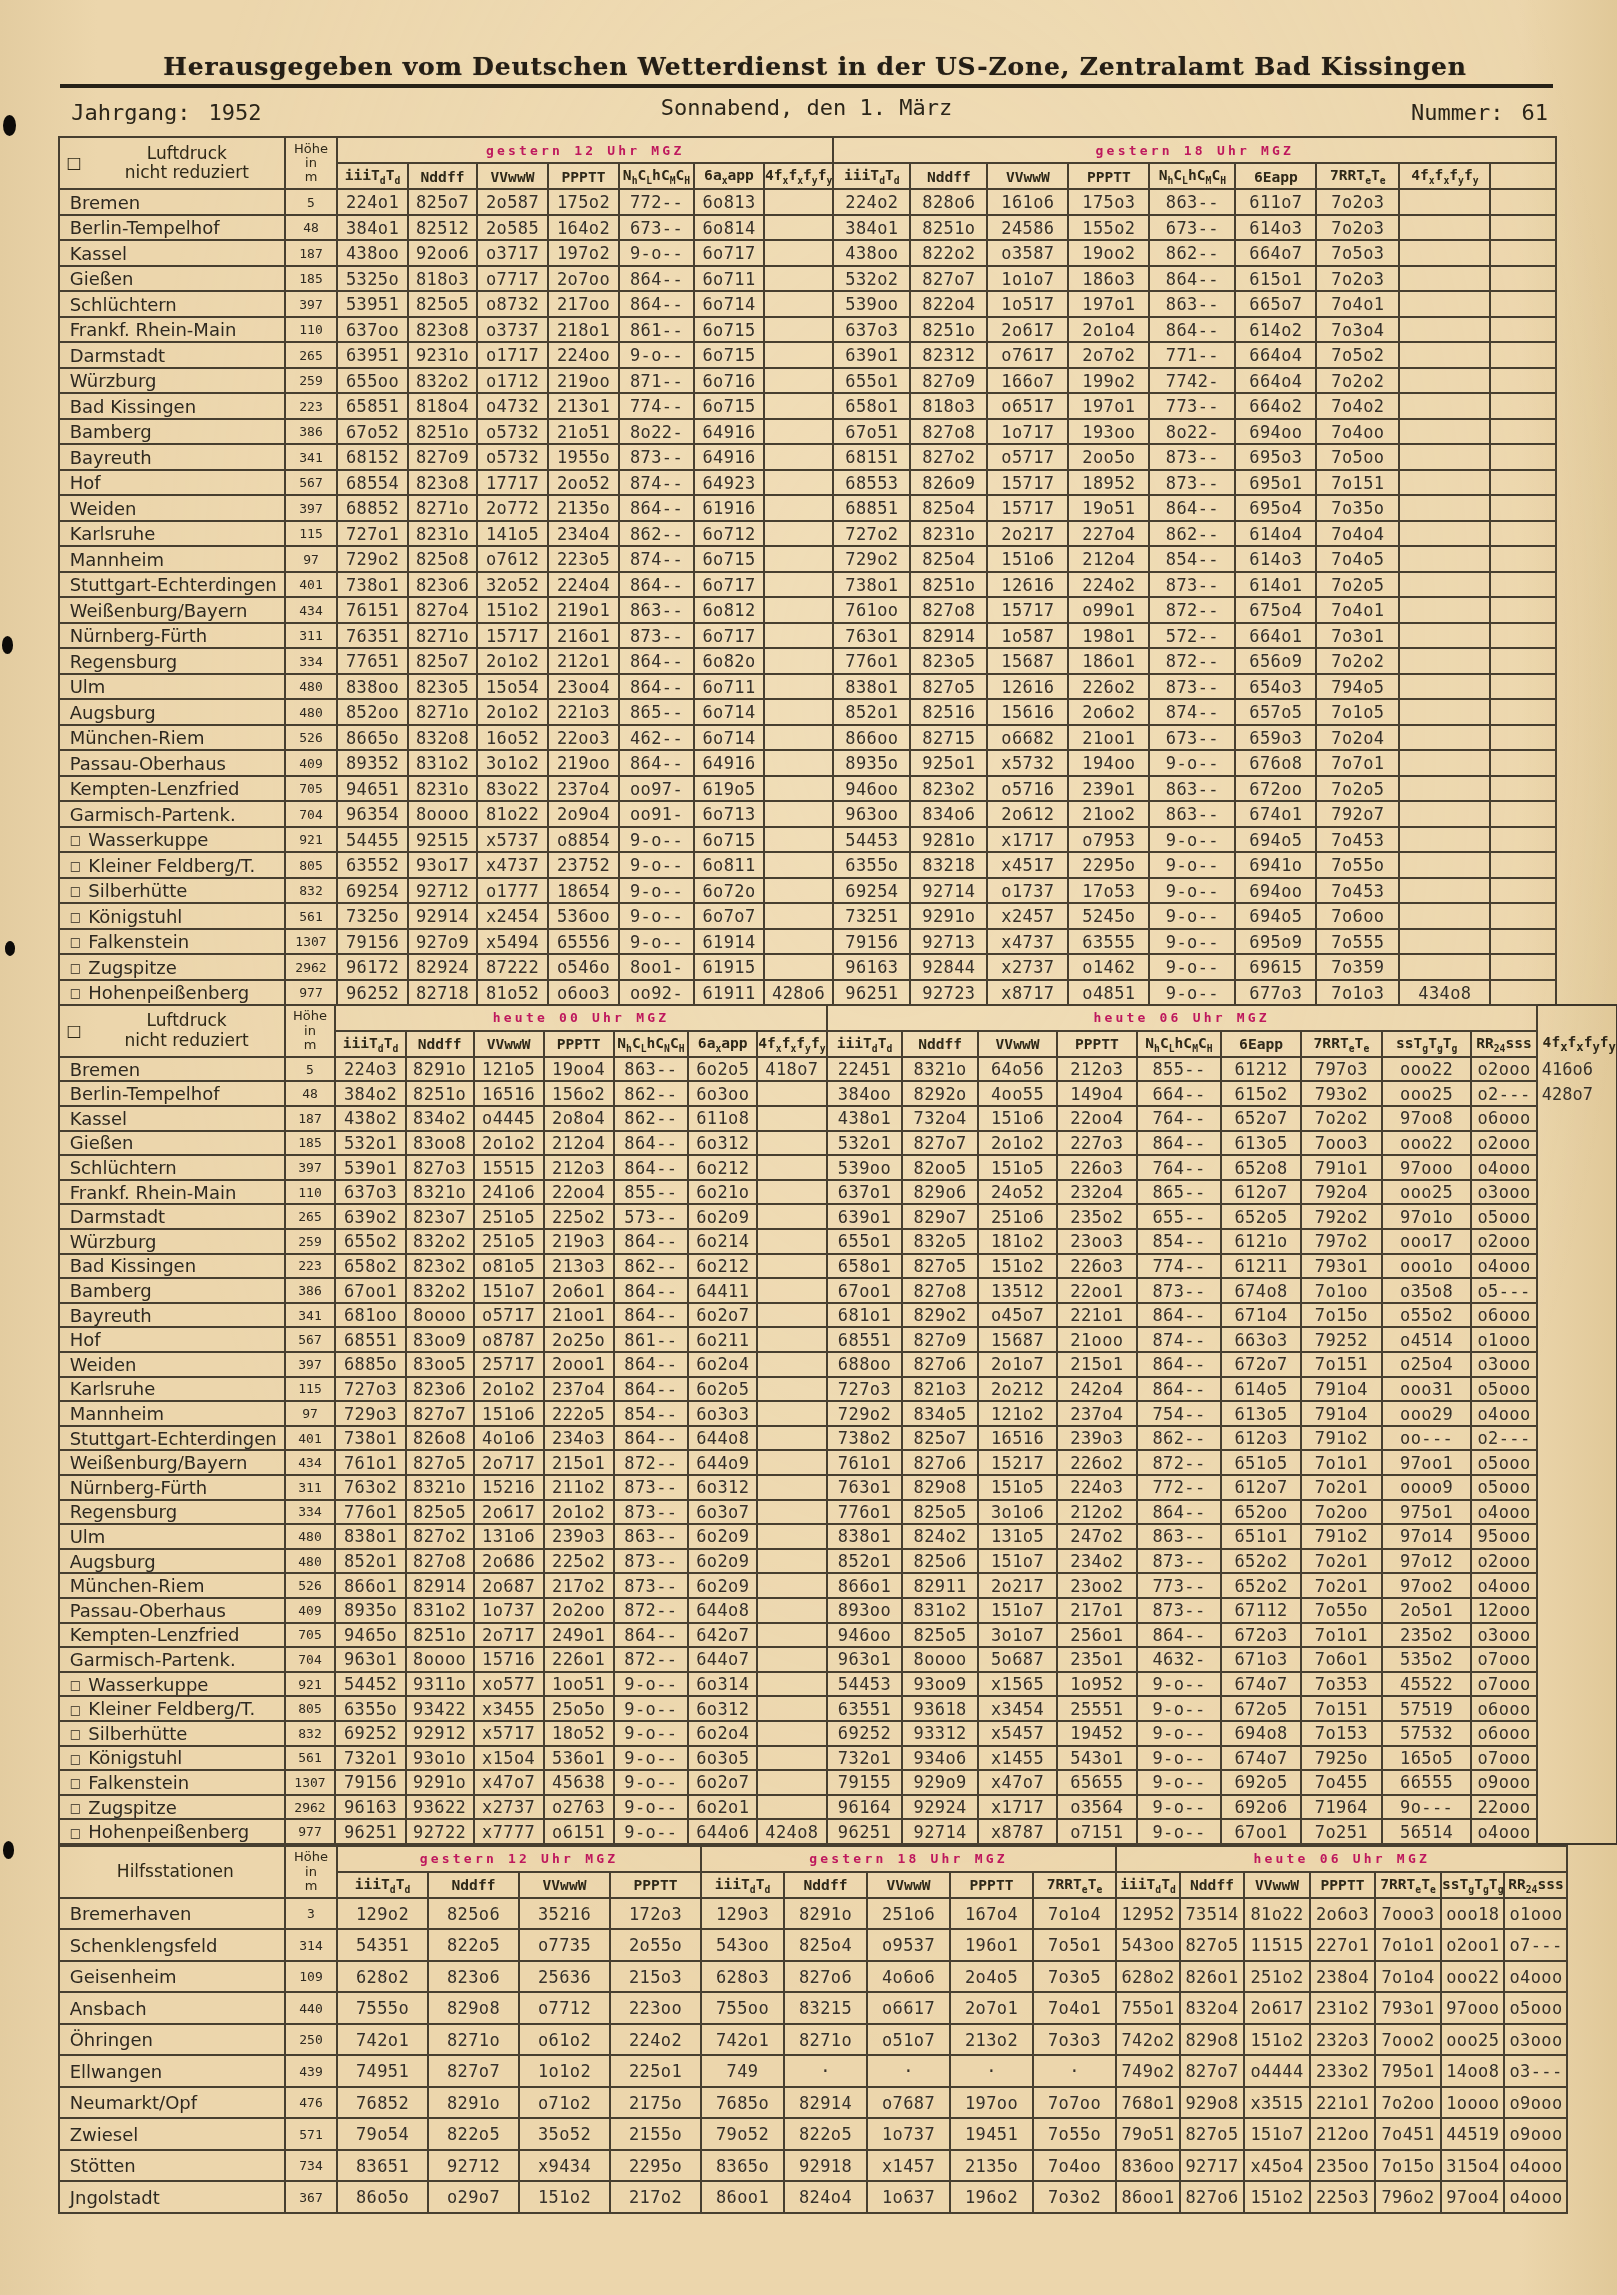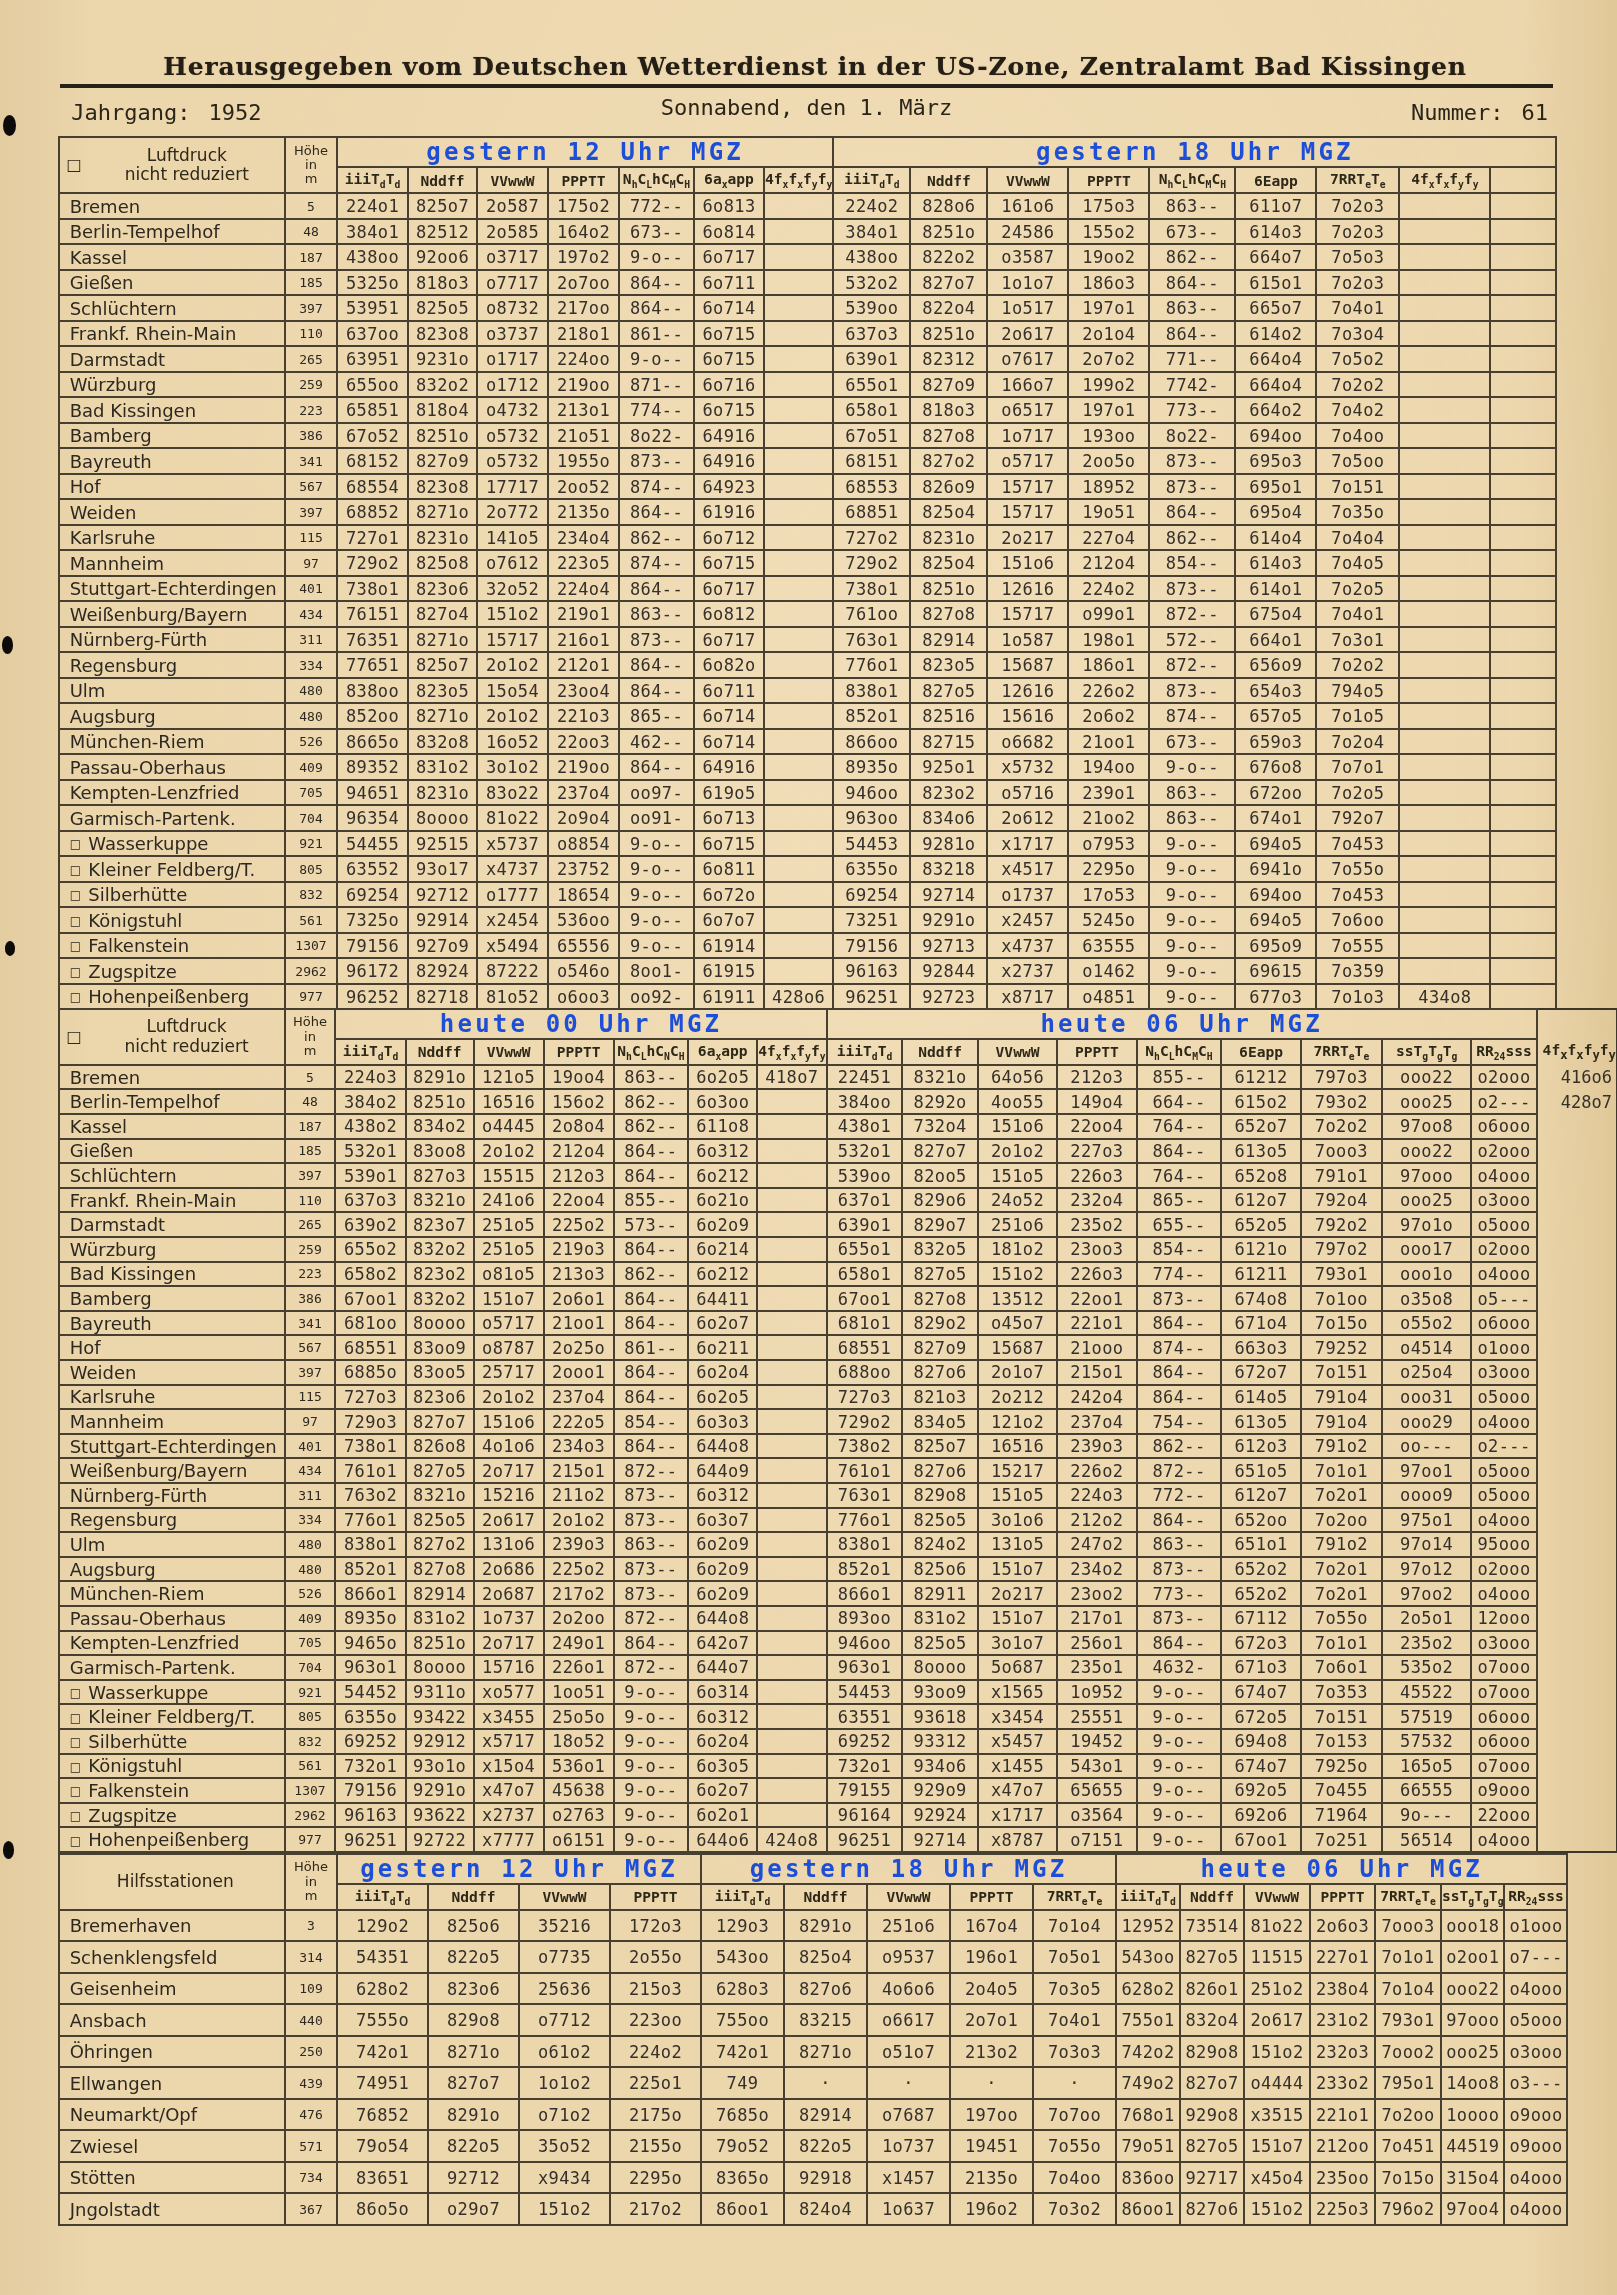--- a/index.html
+++ b/index.html
@@ -43,39 +43,39 @@
   .dl-right{position:absolute;right:4.9px;top:4.9px;}
   .dl-left b,.dl-right b{font-weight:normal;margin-right:18px;}
 
   
   .tables{margin-left:58px;}
   table{border-collapse:collapse;table-layout:fixed;background:transparent;margin-top:-2.4px;}
   #t1{margin-top:1.6px;}
   th,td{border:2px solid #473f30;padding:0;white-space:nowrap;overflow:hidden;}
   table{border:2.8px solid #3d362a;}
   th{font-weight:normal;}
-  th.group{font-family:"DejaVu Sans Mono",monospace;font-size:24px;font-weight:bold;
-    letter-spacing:3.2px;color:#1d4ed8;height:24px;}
+  th.group{font-family:"DejaVu Sans Mono",monospace;font-size:13px;font-weight:bold;
+    letter-spacing:3.2px;color:#be185d;height:24px;}
   th.collab{font-family:"DejaVu Sans Mono",monospace;font-size:14.6px;font-weight:bold;
     color:#2e2818;height:24px;letter-spacing:0;}
   th.collab sub{font-size:9.7px;}
   th.corner{vertical-align:middle;}
   .cornerwrap{display:flex;align-items:center;gap:8px;padding-left:6.5px;}
   .cbx{font-size:16px;line-height:1;color:#2e2818;}
   .clab{font-family:"DejaVu Sans",sans-serif;font-size:17px;line-height:1.15;text-align:center;flex:1;color:#2e2818;}
   th.hoehe{font-family:"DejaVu Sans",sans-serif;font-size:13px;line-height:1.1;color:#2e2818;text-align:center;}
   td.name{font-size:18px;text-align:left;padding-left:9.7px;color:#2e2920;}
   td.name .box{font-size:12px;margin-right:7.3px;position:relative;top:-1.6px;}
   td.hoe{font-family:"DejaVu Sans Mono",monospace;font-size:13px;text-align:center;color:#2e2920;}
   td.val{font-family:"DejaVu Sans Mono",monospace;font-size:17px;text-align:center;
     color:#35302a;letter-spacing:0.4px;}
   .t1 td{height:23.5px;} .t2 td{height:22.6px;} .t3 td{height:29.5px;}
   th.outerblank,td.outercell,th.outerlab{border:none !important;background:transparent;}
   th.outerlab{font-family:"DejaVu Sans Mono",monospace;font-size:14.6px;font-weight:bold;color:#2e2818;text-align:left;padding-left:4.9px;}
-  td.outercell{font-family:"DejaVu Sans Mono",monospace;font-size:17px;text-align:left;padding-left:23px;color:#35302a;}
+  td.outercell{font-family:"DejaVu Sans Mono",monospace;font-size:17px;text-align:left;padding-left:4px;color:#35302a;}
   .t3{margin-top:0px;}
 </style>
 </head>
 <body>
 
 <div class="inkdot" style="left:3.2px;top:115px;width:13px;height:21px;"></div>
 <div class="inkdot" style="left:1.6px;top:636px;width:11.3px;height:18px;"></div>
 <div class="inkdot" style="left:4.9px;top:941px;width:9.7px;height:14.6px;"></div>
 <div class="inkdot" style="left:3.2px;top:1841px;width:11.3px;height:18px;"></div>
 

